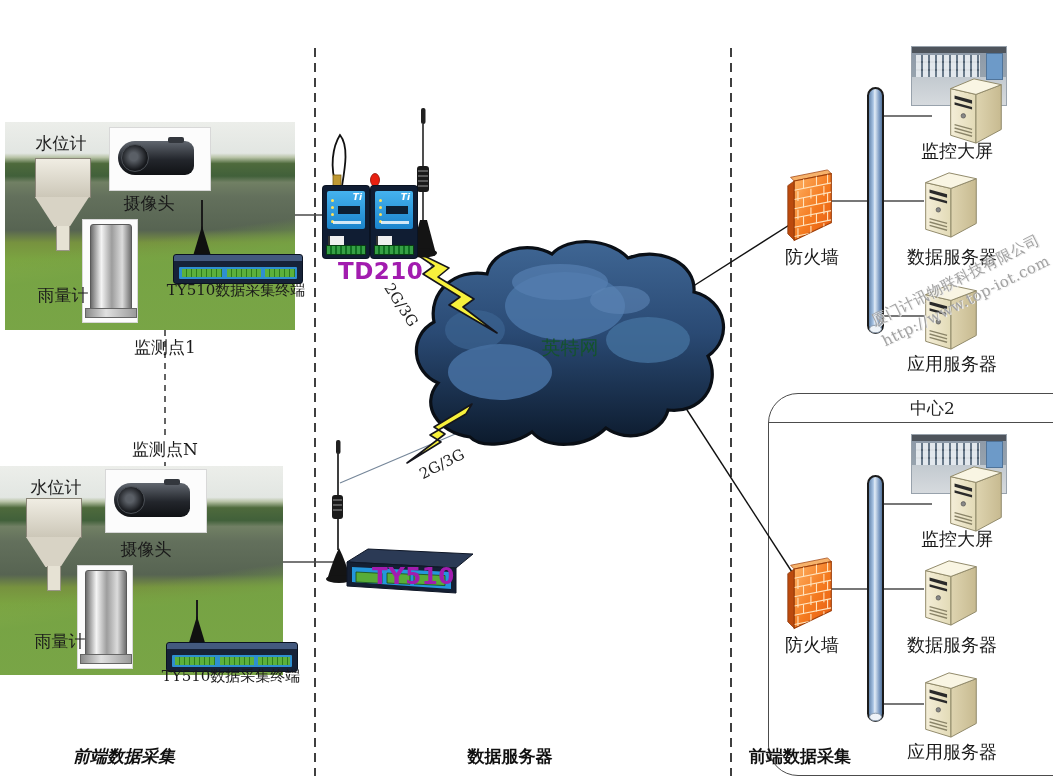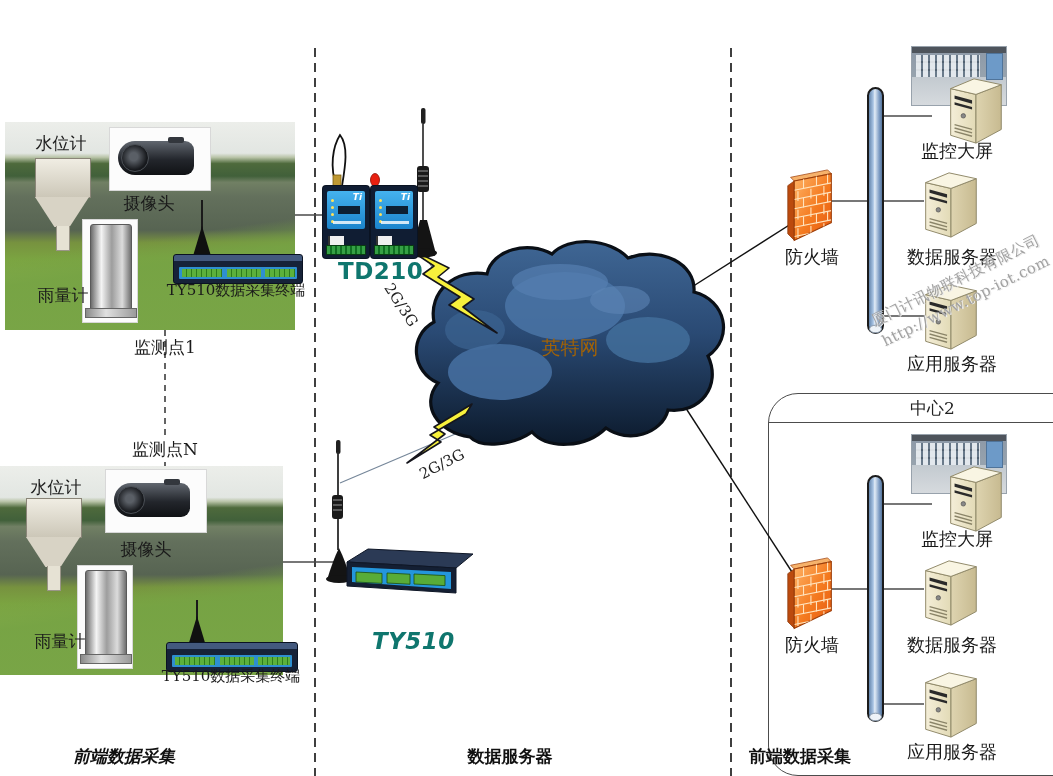--- a/index.html
+++ b/index.html
@@ -3,21 +3,21 @@
 <meta charset="utf-8">
 <style>
   html,body{margin:0;padding:0;background:#fff;}
   #canvas{position:relative;width:1053px;height:776px;background:#fff;overflow:hidden;
           font-family:"DejaVu Sans","Liberation Sans",sans-serif;}
   .abs{position:absolute;}
   .lbl{position:absolute;color:#1a1a1a;text-align:center;
        font-family:"DejaVu Serif","Liberation Serif",serif;font-size:17px;line-height:1.15;white-space:nowrap;}
   .lbl-bold{position:absolute;color:#111;text-align:center;font-weight:bold;font-size:17px;
        font-family:"DejaVu Sans","Liberation Sans",sans-serif;white-space:nowrap;}
-  .dev-lbl{position:absolute;color:#0f766e;font-weight:bold;font-size:23px;letter-spacing:.5px;
+  .dev-lbl{position:absolute;color:#a21caf;font-weight:bold;font-size:23px;letter-spacing:.5px;
        font-family:"DejaVu Sans","Liberation Sans",sans-serif;white-space:nowrap;text-align:center;}
   
   .center-box{position:absolute;left:768px;width:282px;background:#fff;border:1.6px solid #4c4c4c;border-radius:30px;}
   .center-head{position:absolute;left:0;top:0;right:0;height:28px;border-bottom:1.4px solid #4c4c4c;
        text-align:center;line-height:29px;font-size:17px;color:#222;
        font-family:"DejaVu Serif","Liberation Serif",serif;}
   
   .photo{position:absolute;overflow:visible;
      background:
       linear-gradient(172deg, rgba(130,170,80,0) 55%, rgba(118,163,68,.9) 66%),
@@ -298,23 +298,23 @@
         <i class="td-led" style="top:22px;"></i>
         <i class="td-led" style="top:29px;"></i>
       <div class="td-screen"></div>
         <div class="td-line"></div>
       </div>
     <div class="td-barcode"></div>
       <div class="td-terminal"></div>
   </div>
   <div class="dev-lbl" style="left:338px;top:258px;">TD210</div>
 
-  <div class="dev-lbl" style="left:372px;top:628px;font-style:italic;">TY510</div>
-
-  <div class="lbl" style="left:515px;top:337px;width:110px;font-size:19px;color:#a16207;">英特网</div>
+  <div class="dev-lbl" style="left:372px;top:563px;">TY510</div>
+
+  <div class="lbl" style="left:515px;top:337px;width:110px;font-size:19px;color:#14532d;">英特网</div>
   <div class="rot-link" style="left:365px;top:296px;transform:rotate(57deg);">2G/3G</div>
   <div class="rot-link" style="left:406px;top:455px;transform:rotate(-27deg);">2G/3G</div>
 
   <div class="ctrl" style="left:911px;top:46px;"></div>
   <svg class="abs" style="left:866px;top:86px;" width="20" height="252">
       <use href="#sym-bar" width="20" height="252"></use>
     </svg>
   <svg class="abs" style="left:946px;top:74px;" width="58" height="72">
       <use href="#sym-server" width="58" height="72"></use>
     </svg>

